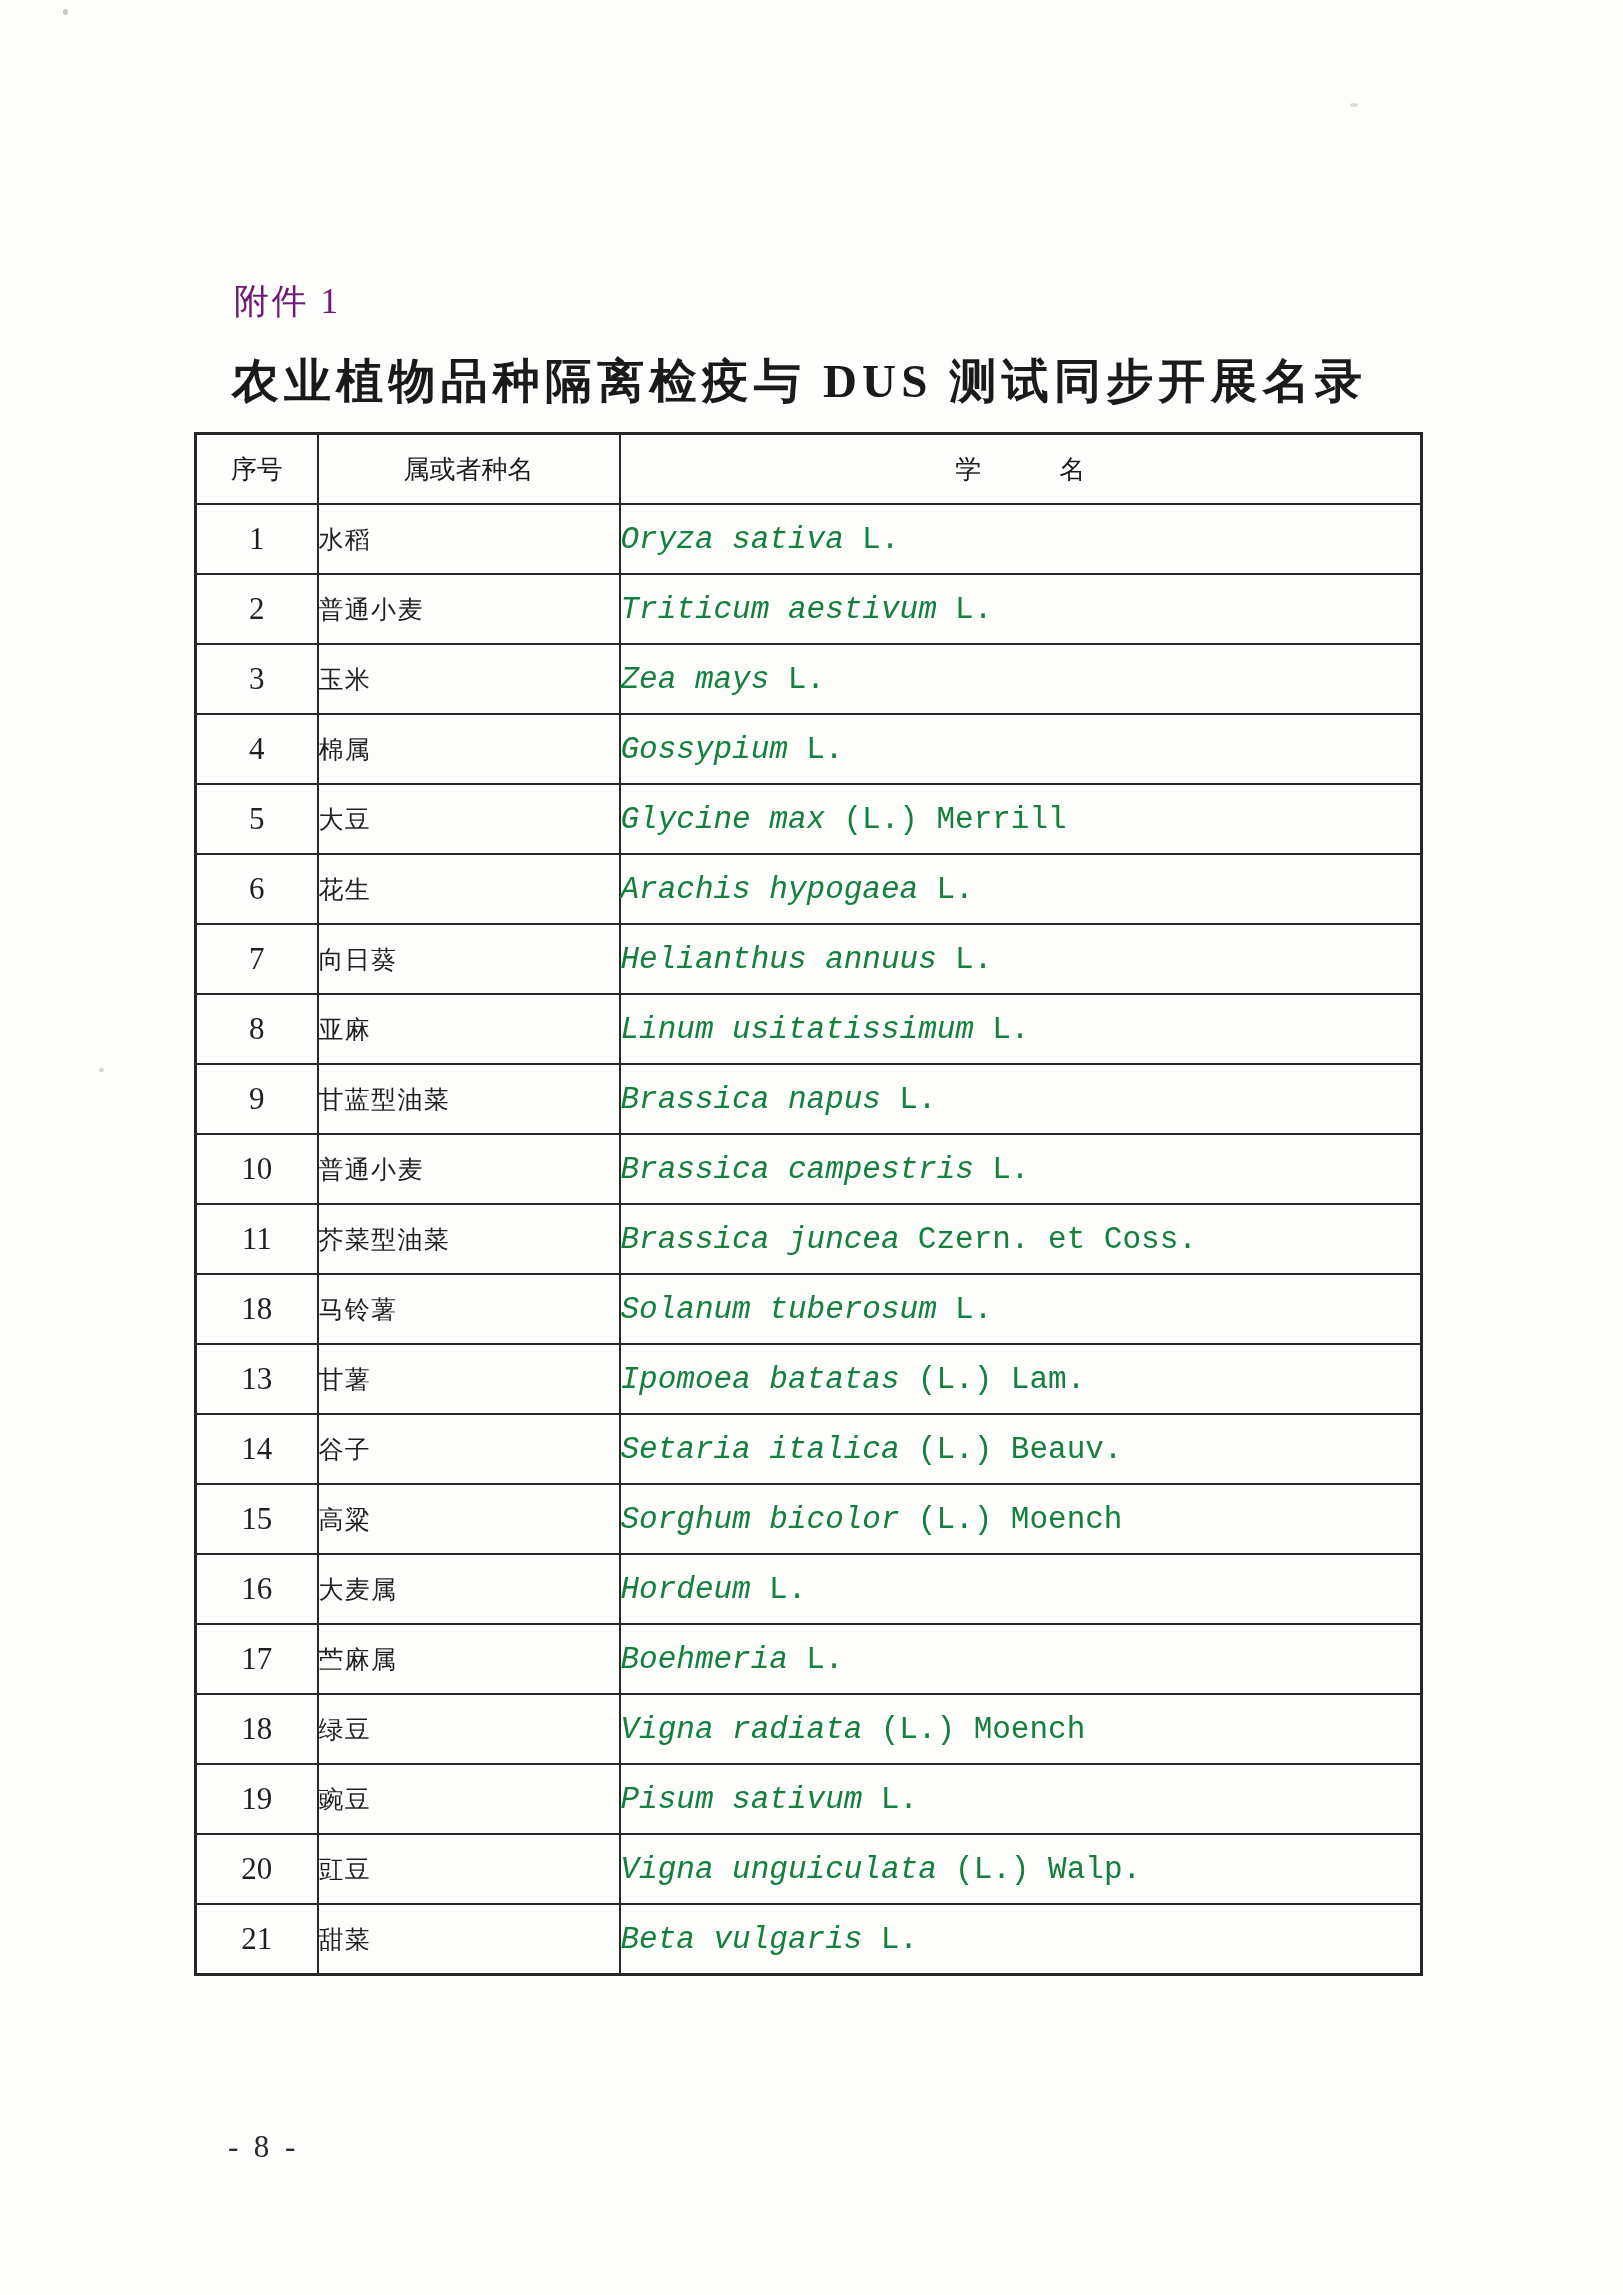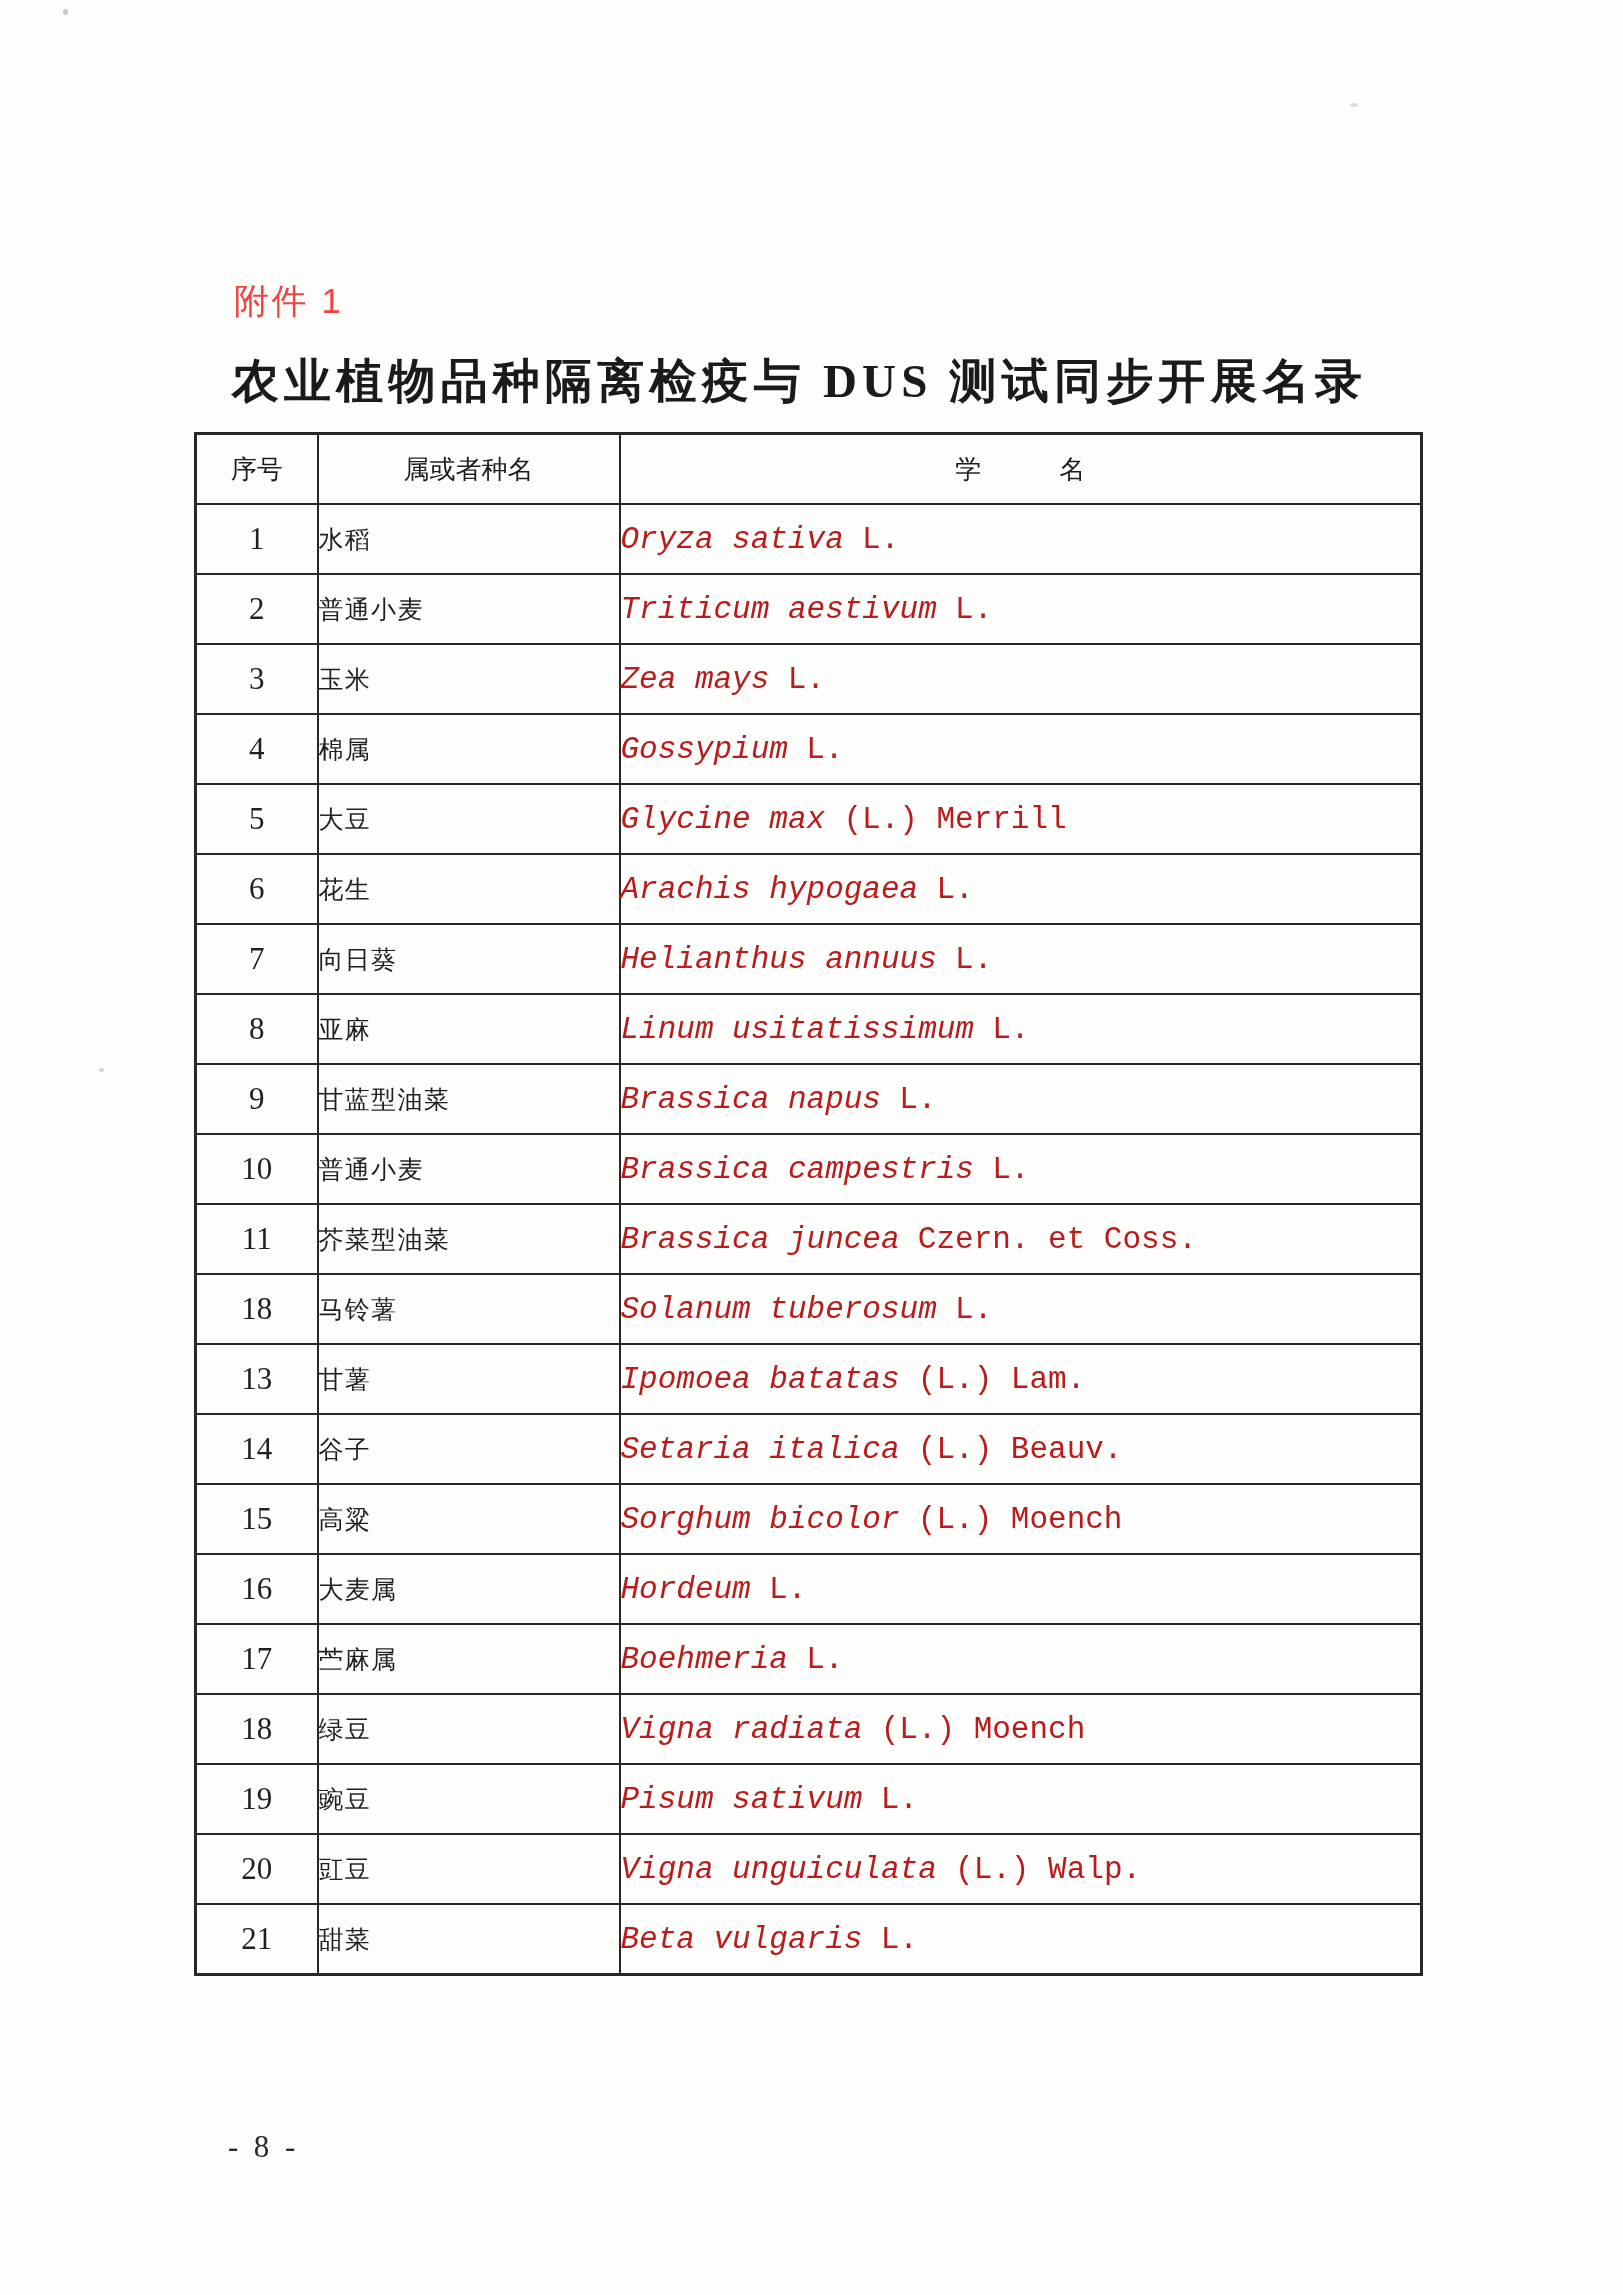--- a/index.html
+++ b/index.html
@@ -9,25 +9,25 @@
     height: 2295px;
     background: #fdfdfb;
     overflow: hidden;
     color: #1f1f1f;
     font-family: "Liberation Serif", "DejaVu Serif", serif;
   }
   .attachment-label {
     position: absolute;
     left: 234px;
     top: 278px;
-    font-family: Liberation Sans, sans-serif;
+    font-family: Liberation Serif, serif;
     font-size: 35px;
     font-weight: 500;
     letter-spacing: 2.6px;
-    color: #ef4444;
+    color: #701a75;
     white-space: pre;
   }
   .doc-title {
     position: absolute;
     left: 186px;
     top: 350px;
     width: 1227px;
     text-align: center;
     font-family: "Liberation Serif", "DejaVu Serif", serif;
     font-size: 47px;
@@ -73,21 +73,21 @@
     text-align: left;
     padding-left: 33px;
     letter-spacing: 1.3px;
     font-family: "Liberation Serif", "DejaVu Serif", serif;
   }
   td.c-sci {
     text-align: left;
     padding-left: 37px;
     font-family: "Liberation Mono", "DejaVu Sans Mono", monospace;
     font-size: 31px;
-    color: #b91c1c;
+    color: #15803d;
     white-space: nowrap;
   }
   .sci-i { font-style: italic; }
   .sci-r { font-style: normal; margin-left: 18.3px; }
   .page-number {
     position: absolute;
     left: 228px;
     top: 2129px;
     font-size: 31px;
     letter-spacing: 3.9px;

